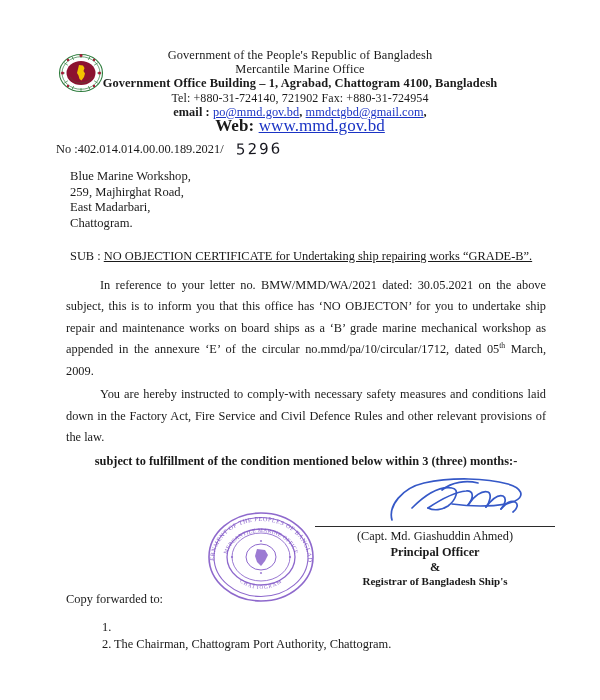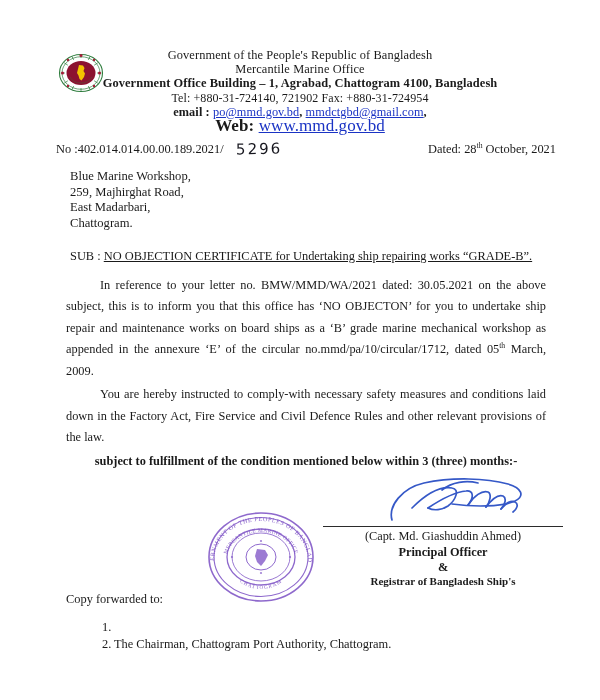--- a/index.html
+++ b/index.html
@@ -126,21 +126,21 @@
   }
   .signature {
     position: absolute;
     right: 54px;
     top: 0px;
     width: 150px;
     height: 52px;
   }
   .sigblock {
     position: absolute;
-    right: 23px;
+    right: 31px;
     top: 52px;
     width: 240px;
     text-align: center;
   }
   .sigline {
     border-top: 1.1px solid #2b2b2b;
     width: 100%;
     margin-bottom: 2px;
   }
   .sigblock div.nm { font-size: 12.3px; line-height: 15.5px; }
@@ -223,23 +223,20 @@
       <span>Web: </span><a class="link" href="#">www.mmd.gov.bd</a>
     </div>
   </div>
 
   <div class="refrow">
     <div class="ref-left">
       <span>No : </span>
         <span>402.014.014.00.00.189.2021/</span>
       <span class="ref-hand">5296</span>
     </div>
-    <div class="ref-date">
-      <span>Dated: </span><span>28</span><sup>th</sup><span> October, 2021</span>
-    </div>
   </div>
 
   <div class="addressee">
     <div>Blue Marine Workshop,</div>
     <div>259, Majhirghat Road,</div>
     <div>East Madarbari,</div>
     <div>Chattogram.</div>
   </div>
 
   <div class="subject">

